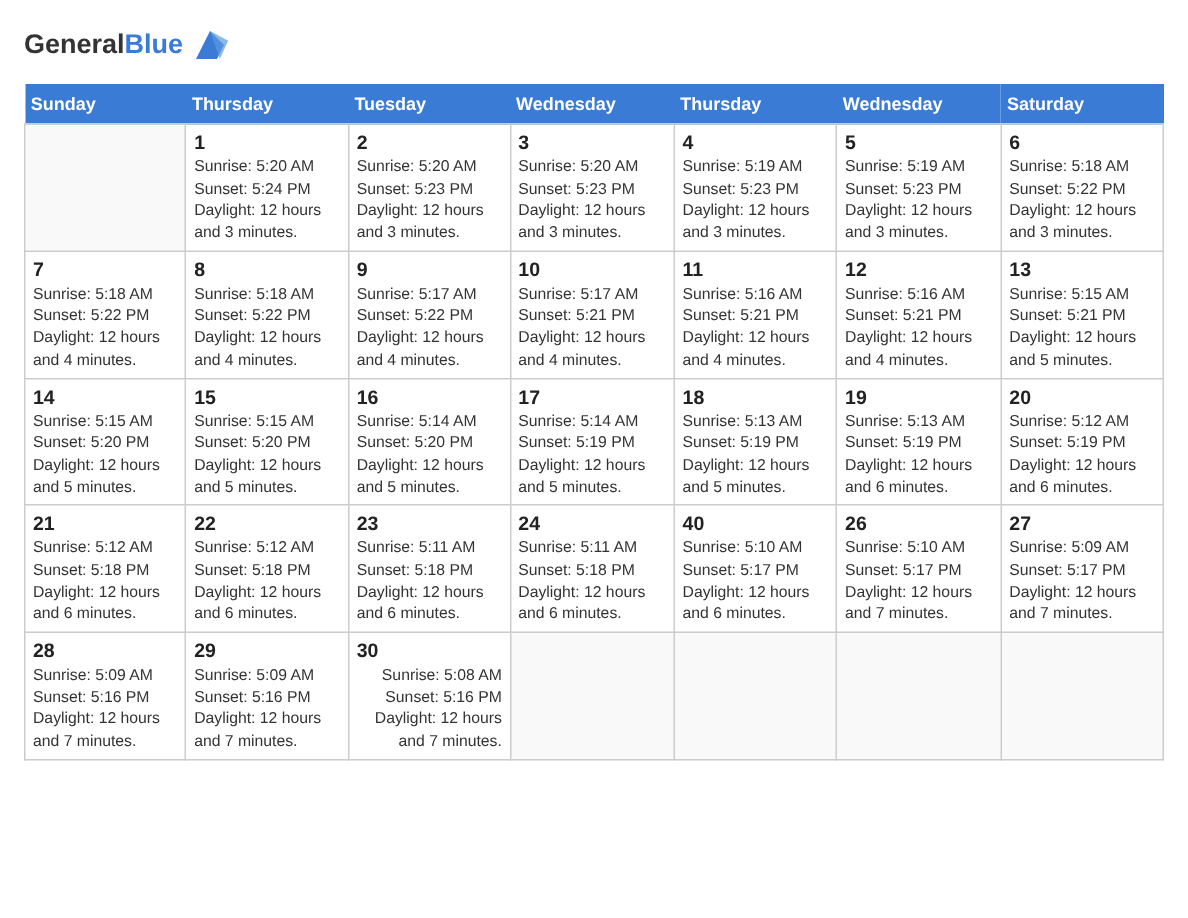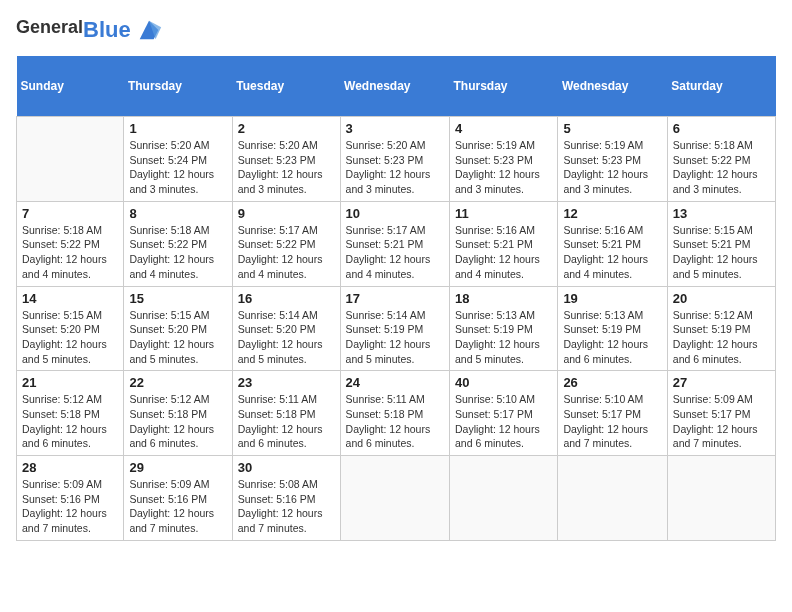--- a/index.html
+++ b/index.html
@@ -24,21 +24,21 @@
       display: flex;
       flex-direction: row;
       line-height: 1.1;
     }
     .logo-general {
       font-size: 18px;
       font-weight: bold;
       color: #333;
     }
     .logo-blue {
-      font-size: 22px;
+      font-size: 18px;
       font-weight: bold;
       color: #3a7bd5;
     }
     .logo-icon {
       width: 28px;
       height: 28px;
       margin-left: 4px;
     }
     .title-block {
       text-align: right;
@@ -53,21 +53,21 @@
       color: #555;
     }
     table {
       width: 100%;
       border-collapse: collapse;
       font-size: 11px;
     }
     thead tr th {
       background-color: #3a7bd5;
       color: #fff;
-      padding: 23px 4px;
+      padding: 6px 4px;
       text-align: left;
       font-size: 12px;
       font-weight: bold;
     }
     tbody tr td {
       border: 1px solid #ccc;
       vertical-align: top;
       padding: 4px 5px;
       height: 80px;
       width: 113px;
@@ -330,21 +330,21 @@
         </td>
         <td>
           <span class="day-number">29</span>
           <div class="day-info" style="white-space: pre-line;">Sunrise: 5:09 AM
 Sunset: 5:16 PM
 Daylight: 12 hours
 and 7 minutes.</div>
         </td>
         <td>
           <span class="day-number">30</span>
-          <div class="day-info" style="white-space: pre-line;">Sunrise: 5:08 AM
+          <div class="day-info" style="white-space: pre-line; text-align: right;">Sunrise: 5:08 AM
 Sunset: 5:16 PM
 Daylight: 12 hours
 and 7 minutes.</div>
         </td>
         <td class="empty-cell"></td>
         <td class="empty-cell"></td>
         <td class="empty-cell"></td>
         <td class="empty-cell"></td>
       </tr>
     </tbody>

